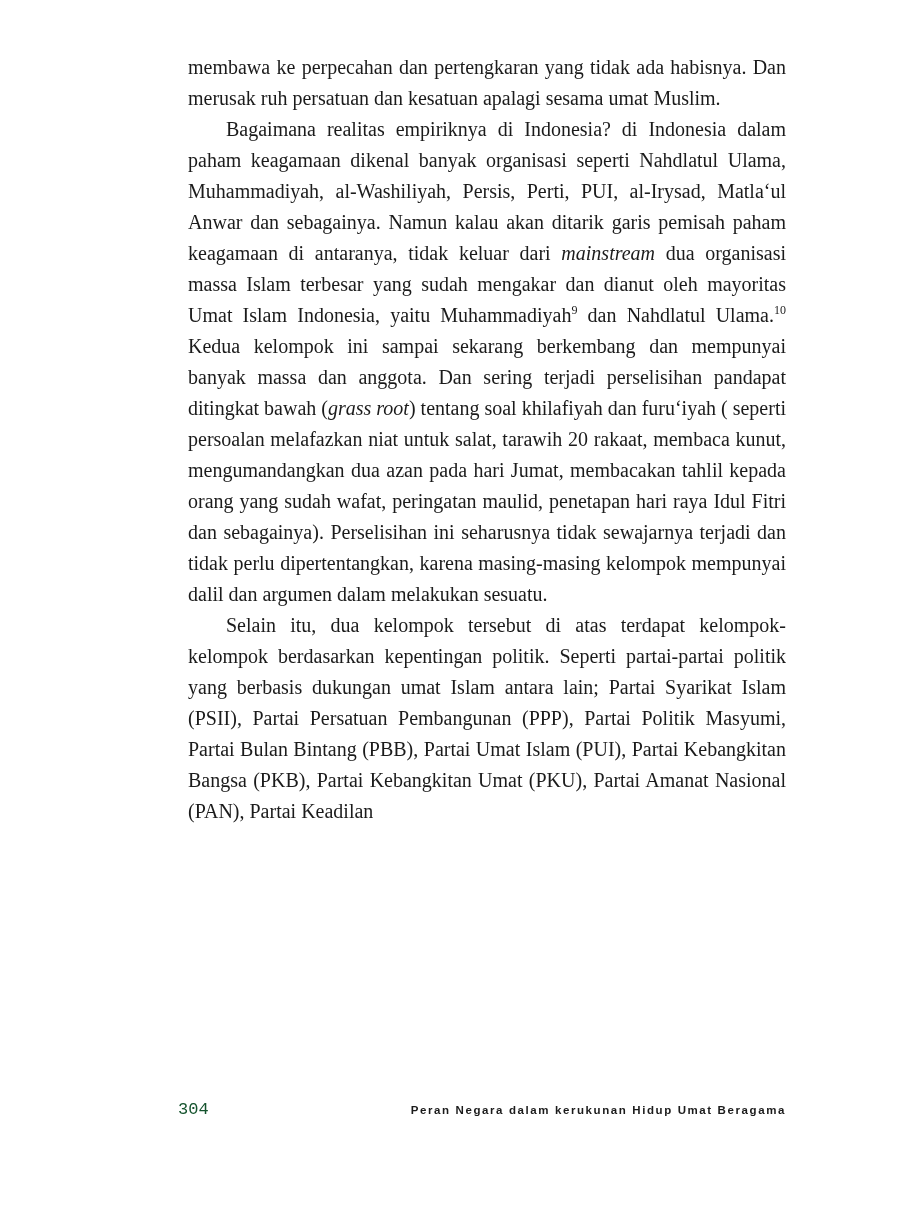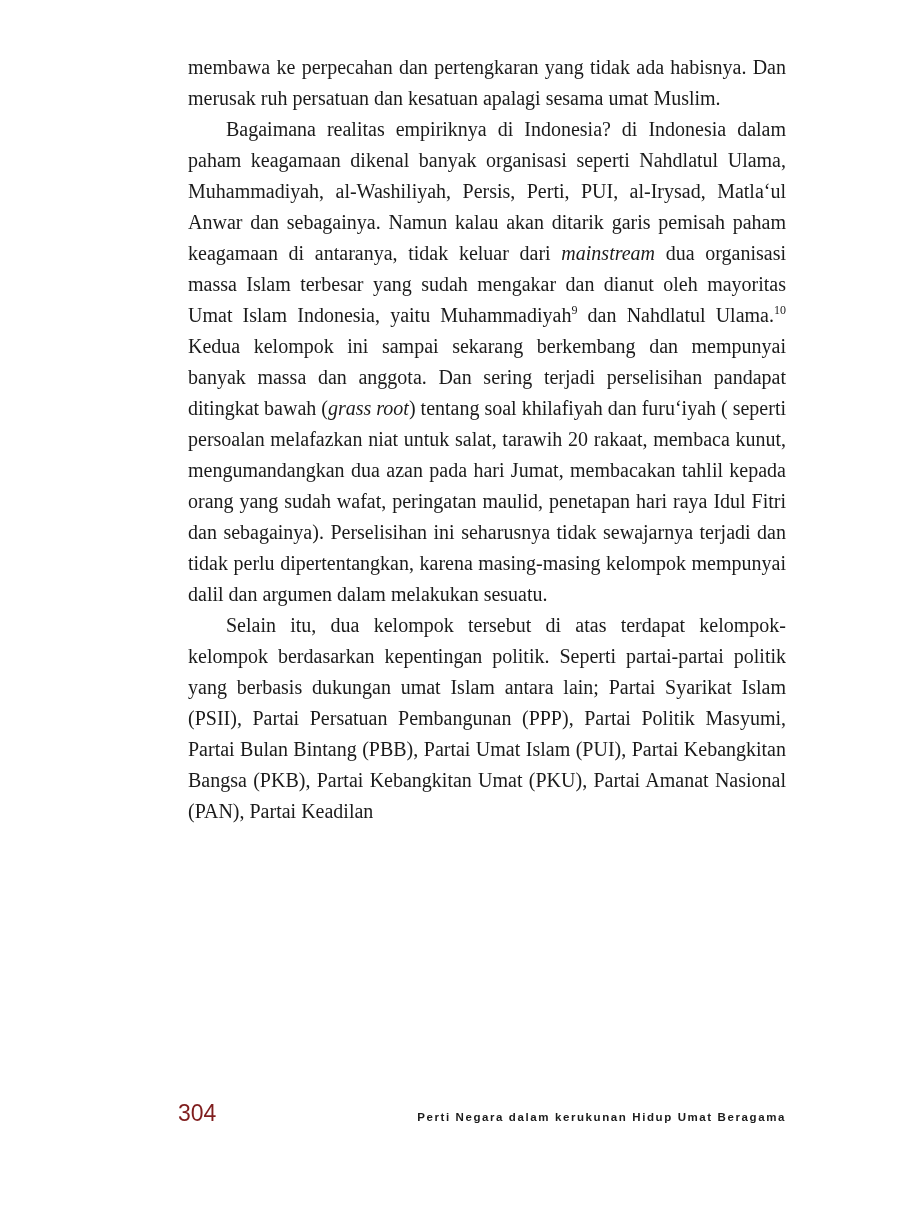--- a/index.html
+++ b/index.html
@@ -44,23 +44,23 @@
   .footer {
     position: absolute;
     left: 178px;
     top: 1100px;
     width: 608px;
     display: flex;
     justify-content: space-between;
     align-items: baseline;
   }
   .page-number {
-    font-family: Liberation Sans, sans-serif;
-    font-size: 23px;
-    color: #7f1d1d;
+    font-family: Liberation Mono, monospace;
+    font-size: 17px;
+    color: #14532d;
   }
   .running-title {
     font-family: "Liberation Sans", sans-serif;
     font-size: 11.5px;
     font-weight: bold;
     letter-spacing: 1.6px;
     color: #1b1b1b;
   }
 </style>
 </head>
@@ -69,16 +69,16 @@
 <div class="page">
 
   <div class="text-block">
       <p class=""><span>membawa ke perpecahan dan pertengkaran yang tidak ada habisnya. Dan merusak ruh persatuan dan kesatuan apalagi sesama umat Muslim.</span></p>
       <p class="indent"><span>Bagaimana realitas empiriknya di Indonesia? di Indonesia dalam paham keagamaan dikenal banyak organisasi seperti Nahdlatul Ulama, Muhammadiyah, al-Washiliyah, Persis, Perti, PUI, al-Irysad, Matla‘ul Anwar dan sebagainya. Namun kalau akan ditarik garis pemisah paham keagamaan di antaranya, tidak keluar dari </span><em>mainstream</em><span> dua organisasi massa Islam terbesar yang sudah mengakar dan dianut oleh mayoritas Umat Islam Indonesia, yaitu Muhammadiyah</span><sup>9</sup><span> dan Nahdlatul Ulama.</span><sup>10</sup><span> Kedua kelompok ini sampai sekarang berkembang dan mempunyai banyak massa dan anggota. Dan sering terjadi perselisihan pandapat ditingkat bawah (</span><em>grass root</em><span>) tentang soal khilafiyah dan furu‘iyah ( seperti persoalan melafazkan niat untuk salat, tarawih 20 rakaat, membaca kunut, mengumandangkan dua azan pada hari Jumat, membacakan tahlil kepada orang yang sudah wafat, peringatan maulid, penetapan hari raya Idul Fitri dan sebagainya). Perselisihan ini seharusnya tidak sewajarnya terjadi dan tidak perlu dipertentangkan, karena masing-masing kelompok mempunyai dalil dan argumen dalam melakukan sesuatu.</span></p>
       <p class="indent"><span>Selain itu, dua kelompok tersebut di atas terdapat kelompok- kelompok berdasarkan kepentingan politik. Seperti partai-partai politik yang berbasis dukungan umat Islam antara lain; Partai Syarikat Islam (PSII), Partai Persatuan Pembangunan (PPP), Partai Politik Masyumi, Partai Bulan Bintang (PBB), Partai Umat Islam (PUI), Partai Kebangkitan Bangsa (PKB), Partai Kebangkitan Umat (PKU), Partai Amanat Nasional (PAN), Partai Keadilan</span></p>
     </div>
 
   <div class="footer">
     <span class="page-number">304</span>
-    <span class="running-title">Perti Negara dalam kerukunan Hidup Umat Beragama</span>
+    <span class="running-title">Peran Negara dalam kerukunan Hidup Umat Beragama</span>
   </div>
 
 </div>
 
 </body></html>

